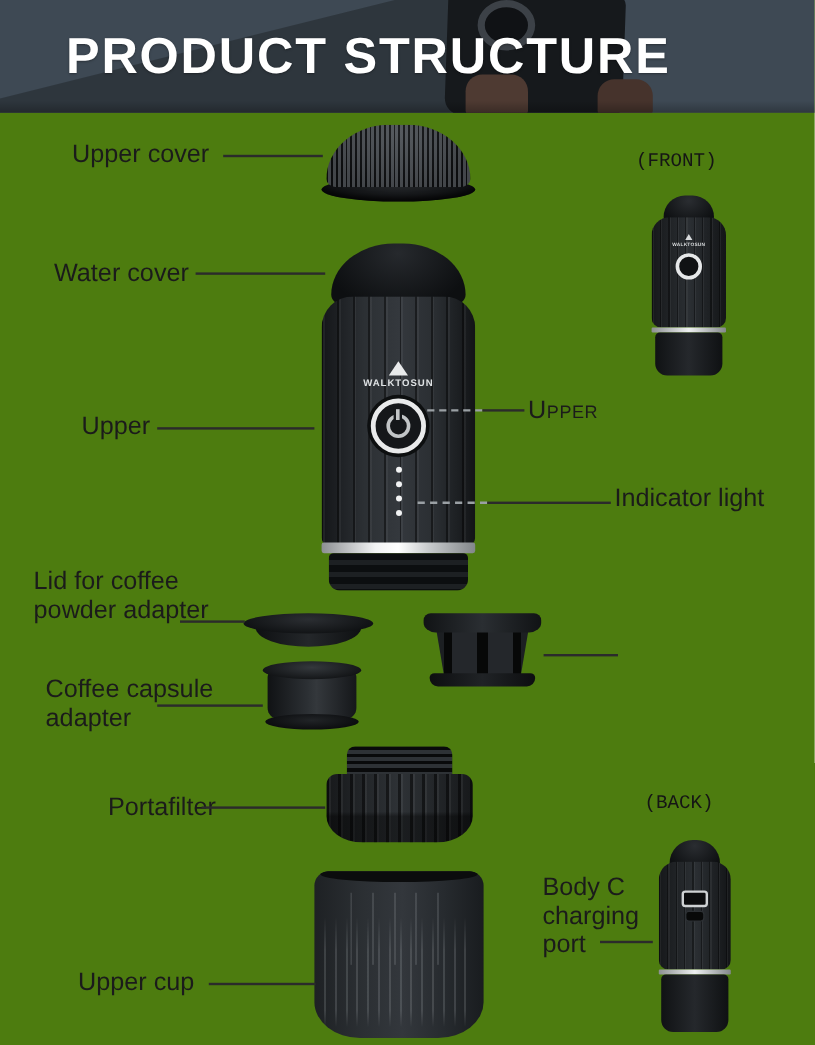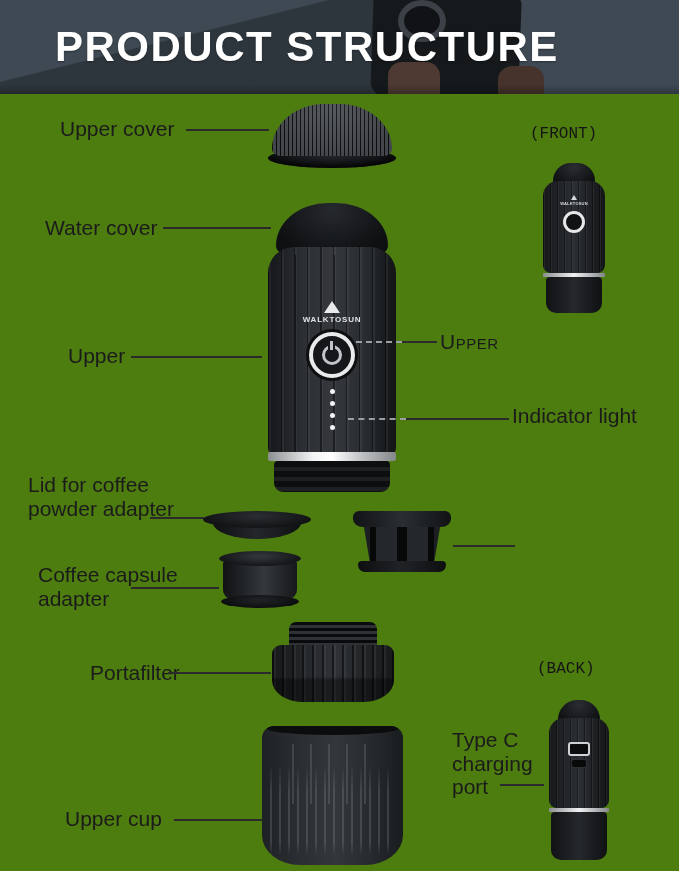--- a/index.html
+++ b/index.html
@@ -205,16 +205,16 @@
   <div class="line" style="left:131px;top:587px;width:88px;"></div>
 
   <div class="line" style="left:453px;top:545px;width:62px;"></div>
 
   <div class="lbl" style="left:70px;top:661px;margin-left:20px;">Portafilter</div>
   <div class="line" style="left:168px;top:672px;width:103px;"></div>
 
   <div class="lbl" style="left:65px;top:807px;">Upper cup</div>
   <div class="line" style="left:174px;top:819px;width:89px;"></div>
 
-  <div class="lbl" style="left:452px;top:728px;width:92px;">Type C charging port</div>
+  <div class="lbl" style="left:452px;top:728px;width:92px;">Body C charging port</div>
   <div class="line" style="left:500px;top:784px;width:44px;"></div>
 
 </div>
 
 </body></html>

